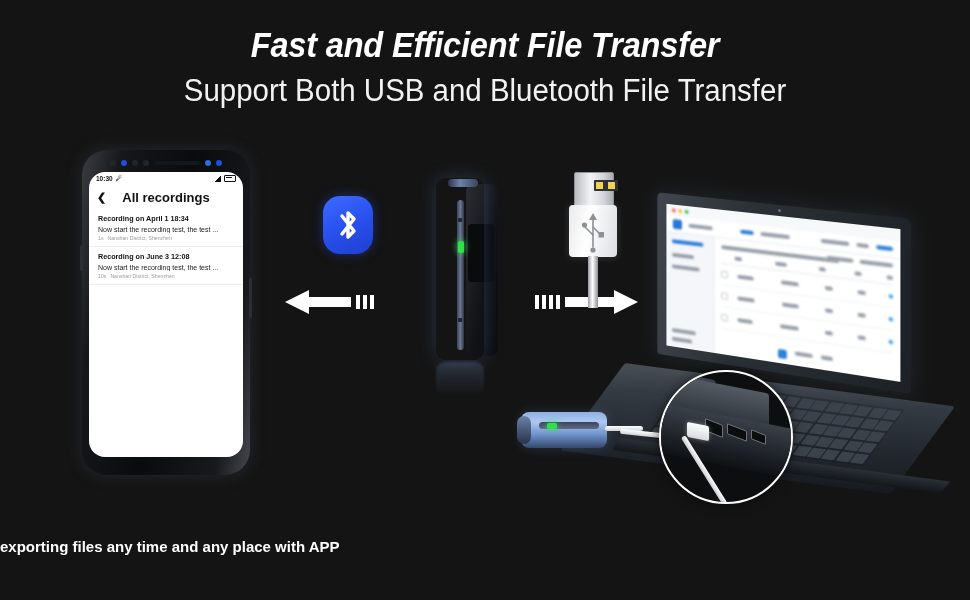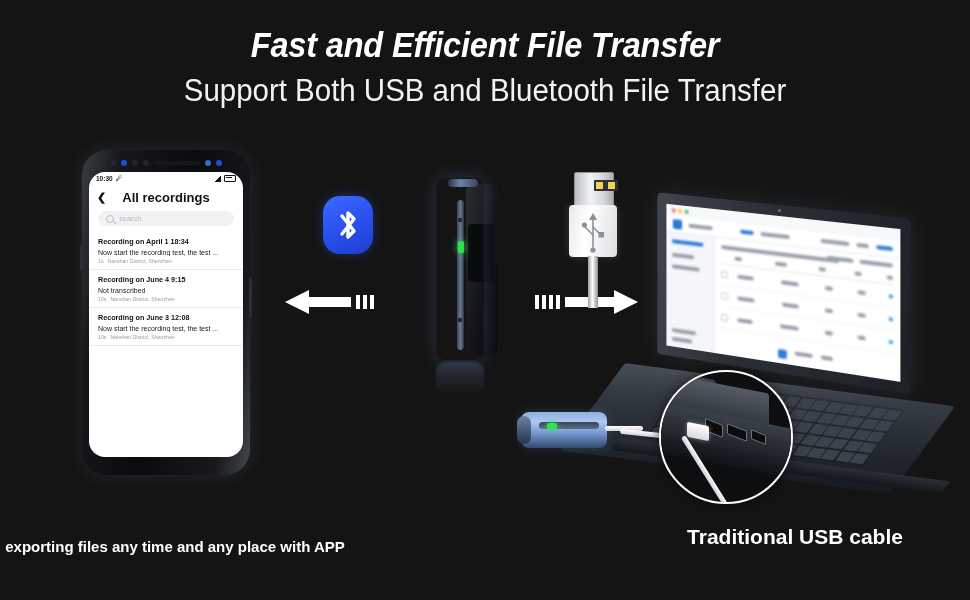--- a/index.html
+++ b/index.html
@@ -25,21 +25,21 @@
     font-size:31px;font-weight:400;color:#f2f2f2;white-space:nowrap;
     transform:scaleX(.95);transform-origin:50% 50%;
   }
 
   
   .cap-left-1{
     position:absolute;left:0;top:505px;width:350px;text-align:center;
     font-size:21px;font-weight:bold;color:#fff;white-space:nowrap;
   }
   .cap-left-2{
-    position:absolute;left:0;top:538px;width:350px;text-align:center;
+    position:absolute;left:0;top:538px;width:350px;
     font-size:15px;font-weight:bold;color:#fff;white-space:nowrap;
   }
   .cap-right{
     position:absolute;left:640px;top:525px;width:310px;text-align:center;
     font-size:21px;font-weight:bold;color:#fff;white-space:nowrap;
   }
 
   
   .phone{
     position:absolute;left:82px;top:150px;width:168px;height:325px;
@@ -348,46 +348,32 @@
           <span class="sig"></span>
           <span class="bat"></span>
         </span>
       </div>
 
       <div class="appbar">
         <span class="back">❮</span>
         <span class="appbar-title">All recordings</span>
       </div>
 
-      <div class="searchwrap">
-        <div class="searchbox">
-          <span class="s-icon"></span>
-          <span class="s-ph">search</span>
-        </div>
-      </div>
 
       <div class="rec-list">
 
         <div class="rec">
           <div class="rec-title">Recording on April 1 18:34</div>
           <div class="rec-text">Now start the recording test, the test ...</div>
           <div class="rec-meta">
             <span>1s</span>
             <span>Nanshan District, Shenzhen</span>
           </div>
         </div>
 
-        <div class="rec">
-          <div class="rec-title">Recording on June 4 9:15</div>
-          <div class="rec-text">Not transcribed</div>
-          <div class="rec-meta">
-            <span>10s</span>
-            <span>Nanshan District, Shenzhen</span>
-          </div>
-        </div>
 
         <div class="rec">
           <div class="rec-title">Recording on June 3 12:08</div>
           <div class="rec-text">Now start the recording test, the test ...</div>
           <div class="rec-meta">
             <span>10s</span>
             <span>Nanshan District, Shenzhen</span>
           </div>
         </div>
 
@@ -632,15 +618,14 @@
     <div class="mag-body">
       <div class="port" style="left:58px;top:8px;width:16px;height:11px"></div>
       <div class="port" style="left:80px;top:9px;width:18px;height:9px"></div>
       <div class="port" style="left:104px;top:10px;width:13px;height:8px"></div>
     </div>
     <div class="mag-plug"></div>
     <div class="mag-wire"></div>
   </div>
 
   <div class="cap-left-2">exporting files any time and any place with APP</div>
-  <div class="cap-right">Traditional USB cable</div>
 
 </div>
 
 </body></html>

